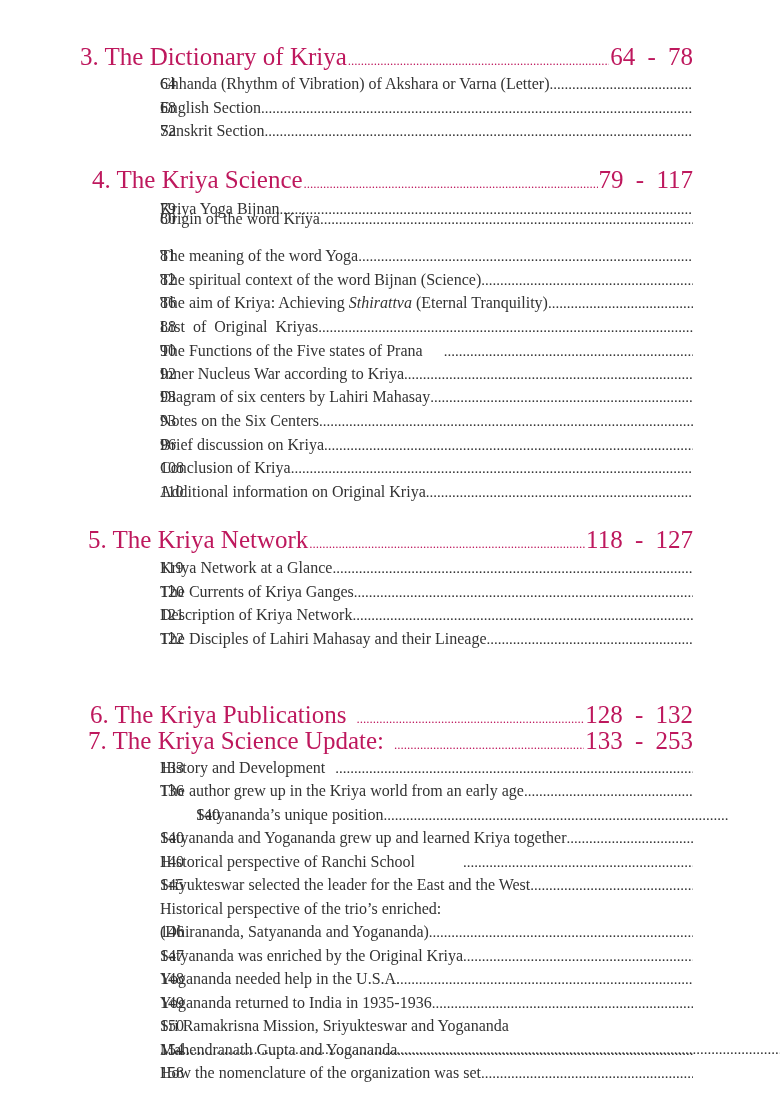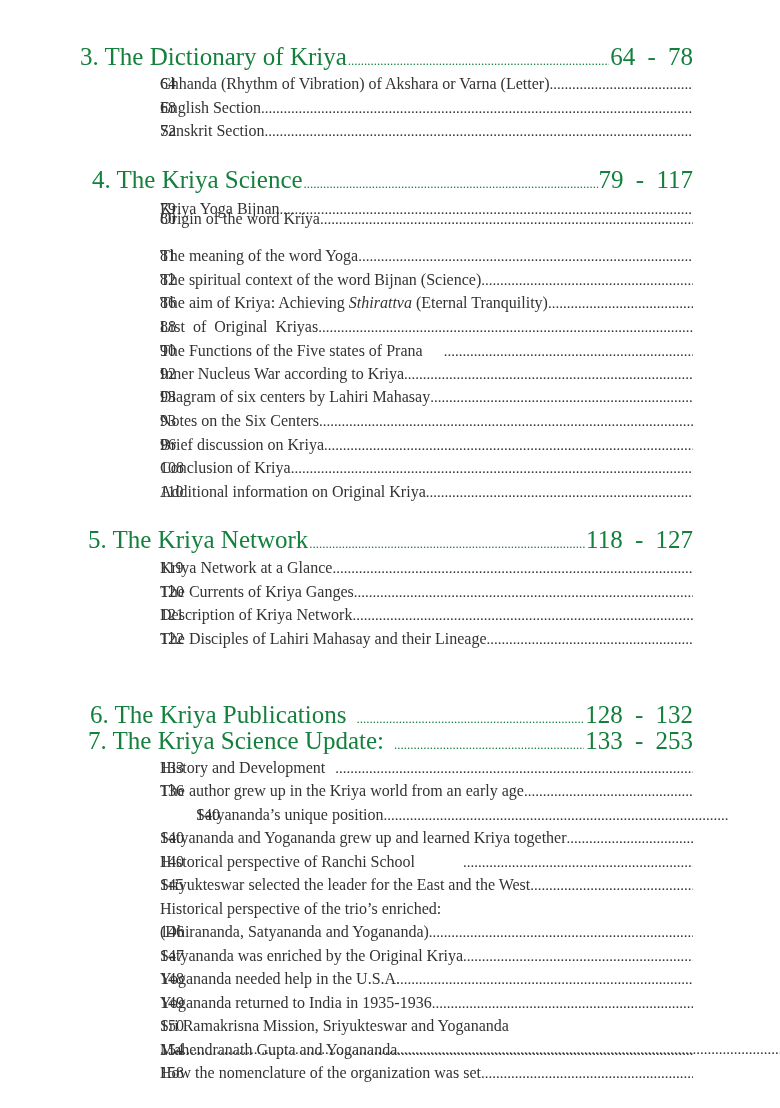--- a/index.html
+++ b/index.html
@@ -4,21 +4,21 @@
   <style>
     html, body { margin: 0; padding: 0; background: #ffffff; }
     body {
       width: 780px; height: 1108px; position: relative; overflow: hidden;
       font-family: "Liberation Serif", "DejaVu Serif", serif;
       color: #2a2a2a;
     }
     .page { position: absolute; left: 0; top: 0; width: 780px; height: 1108px; }
     .chapter {
       position: absolute; display: flex; align-items: baseline;
-      font-size: 25px; line-height: 30px; color: #15803d;
+      font-size: 25px; line-height: 30px; color: #be185d;
       white-space: nowrap;
     }
     .chapter .title { flex: 0 0 auto; }
     .chapter .dots, .entry .dots {
       flex: 1 1 auto; overflow: hidden; white-space: nowrap;
       letter-spacing: 0;
     }
     .chapter .dots { font-size: 13px; margin: 0 1px; }
     .chapter .pages { flex: 0 0 auto; word-spacing: 6px; }
     .entry {

